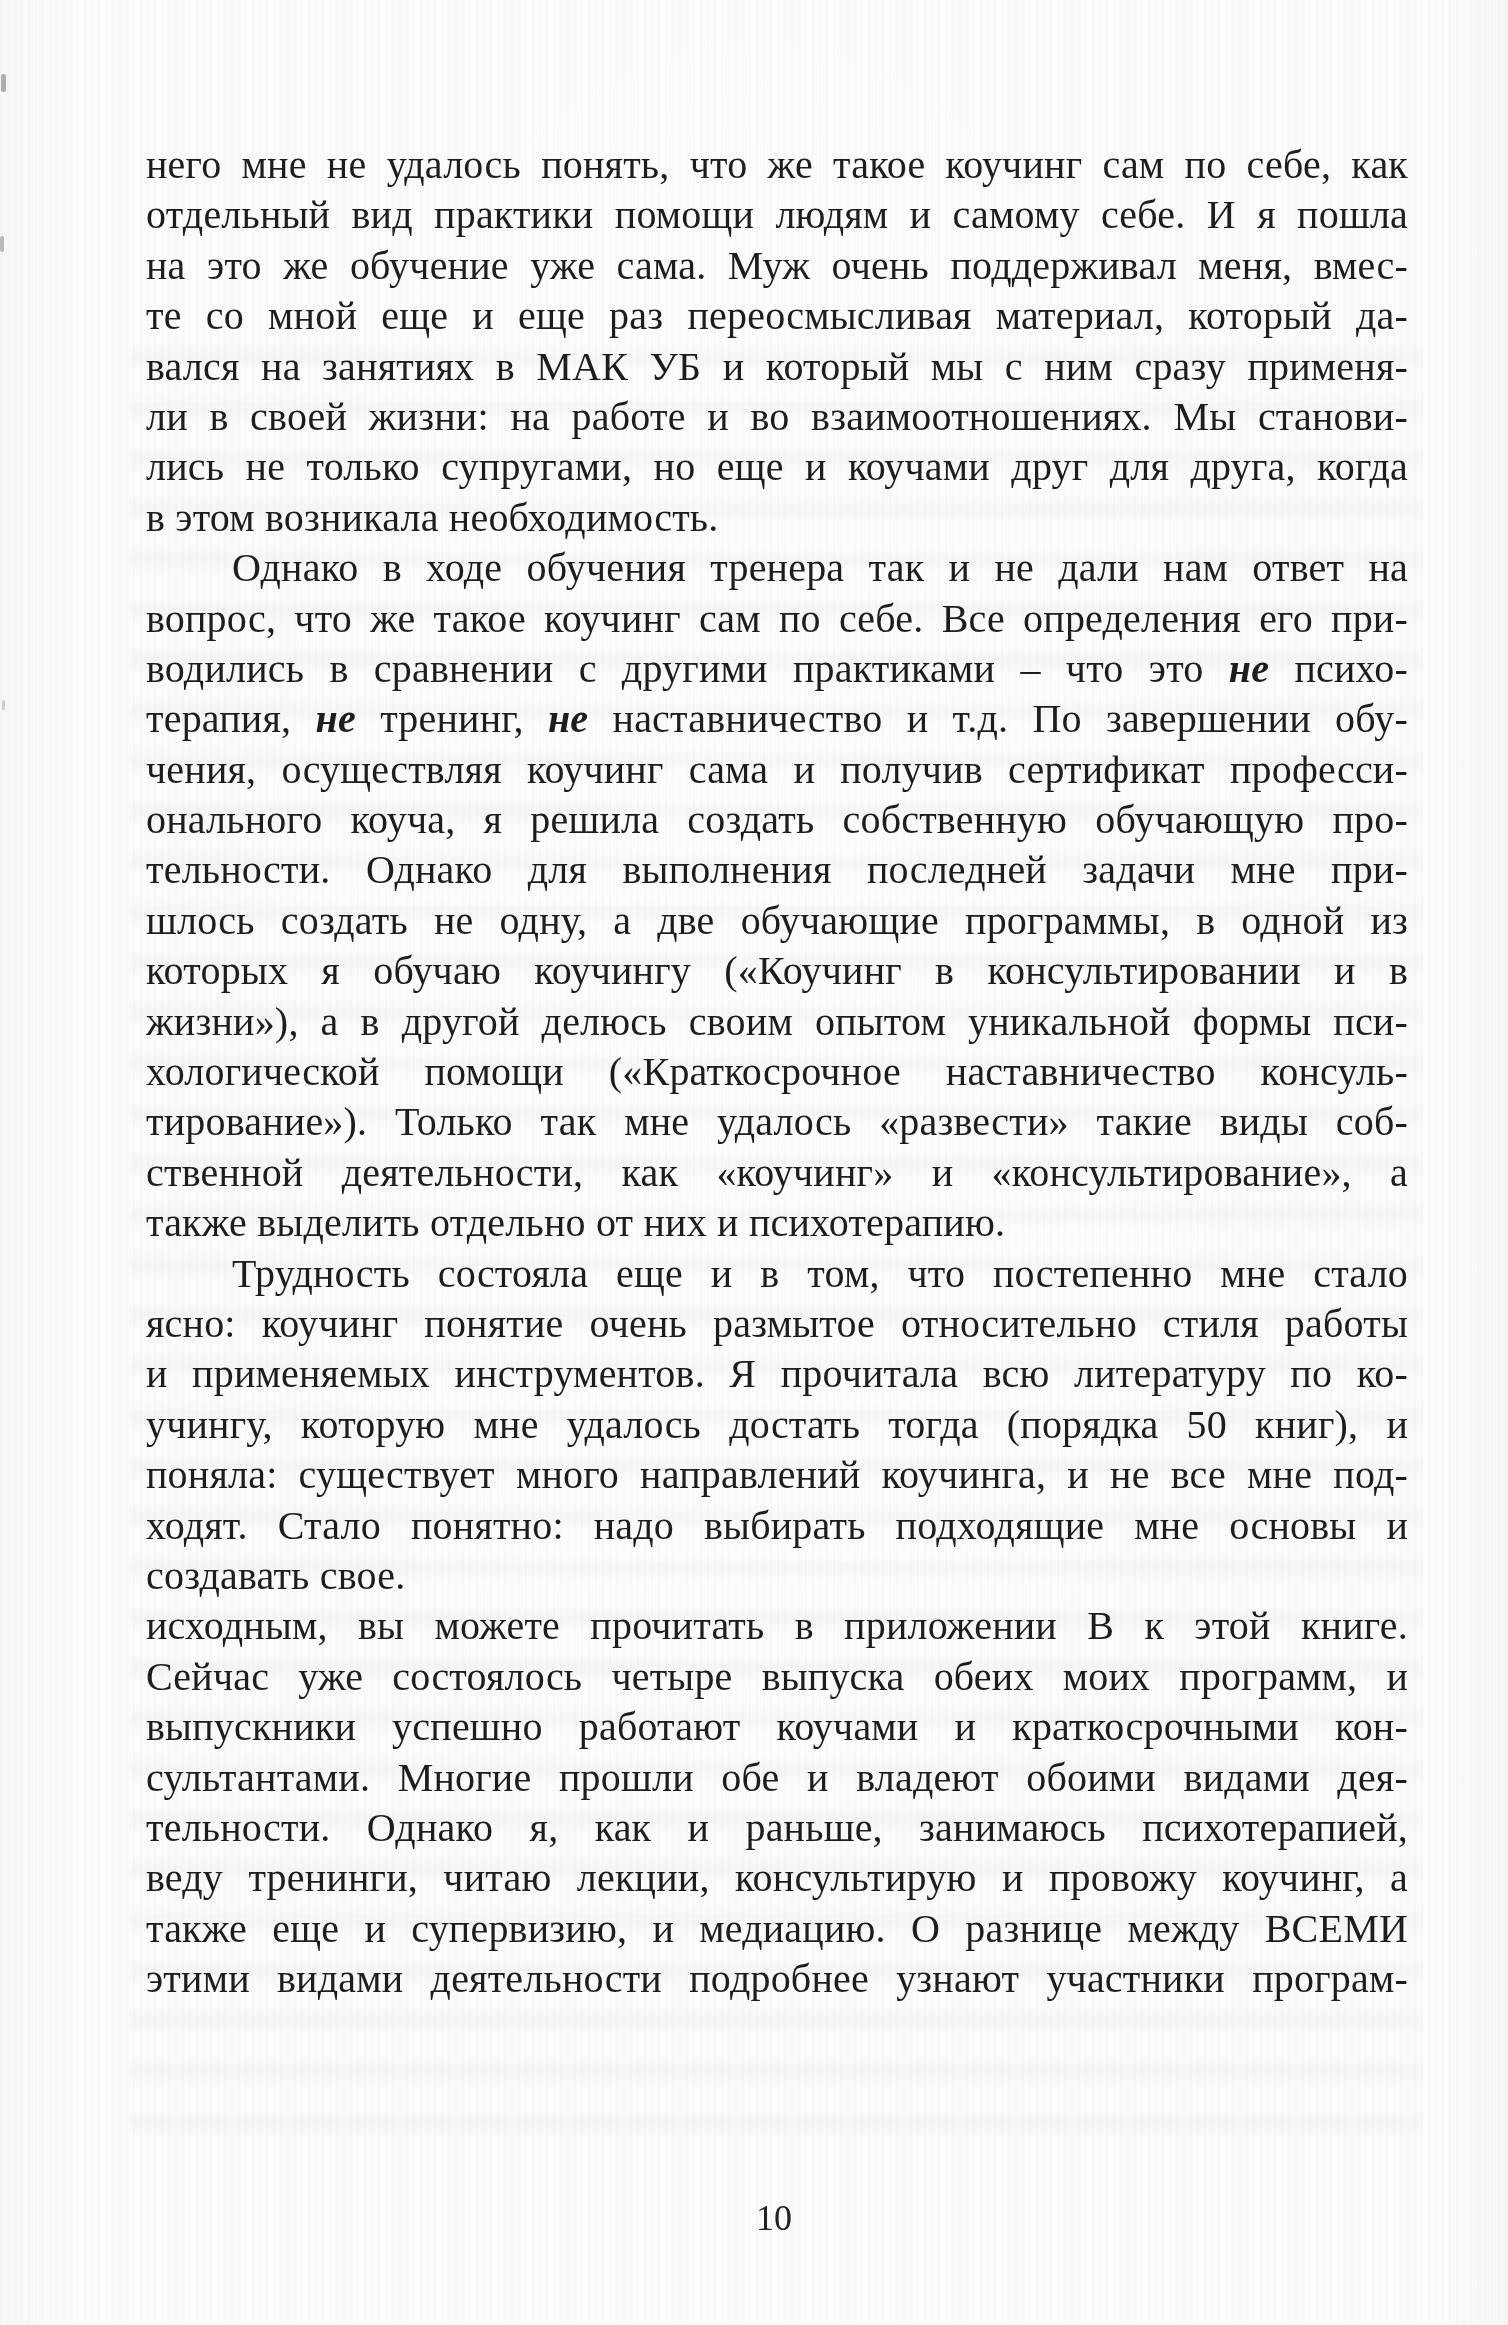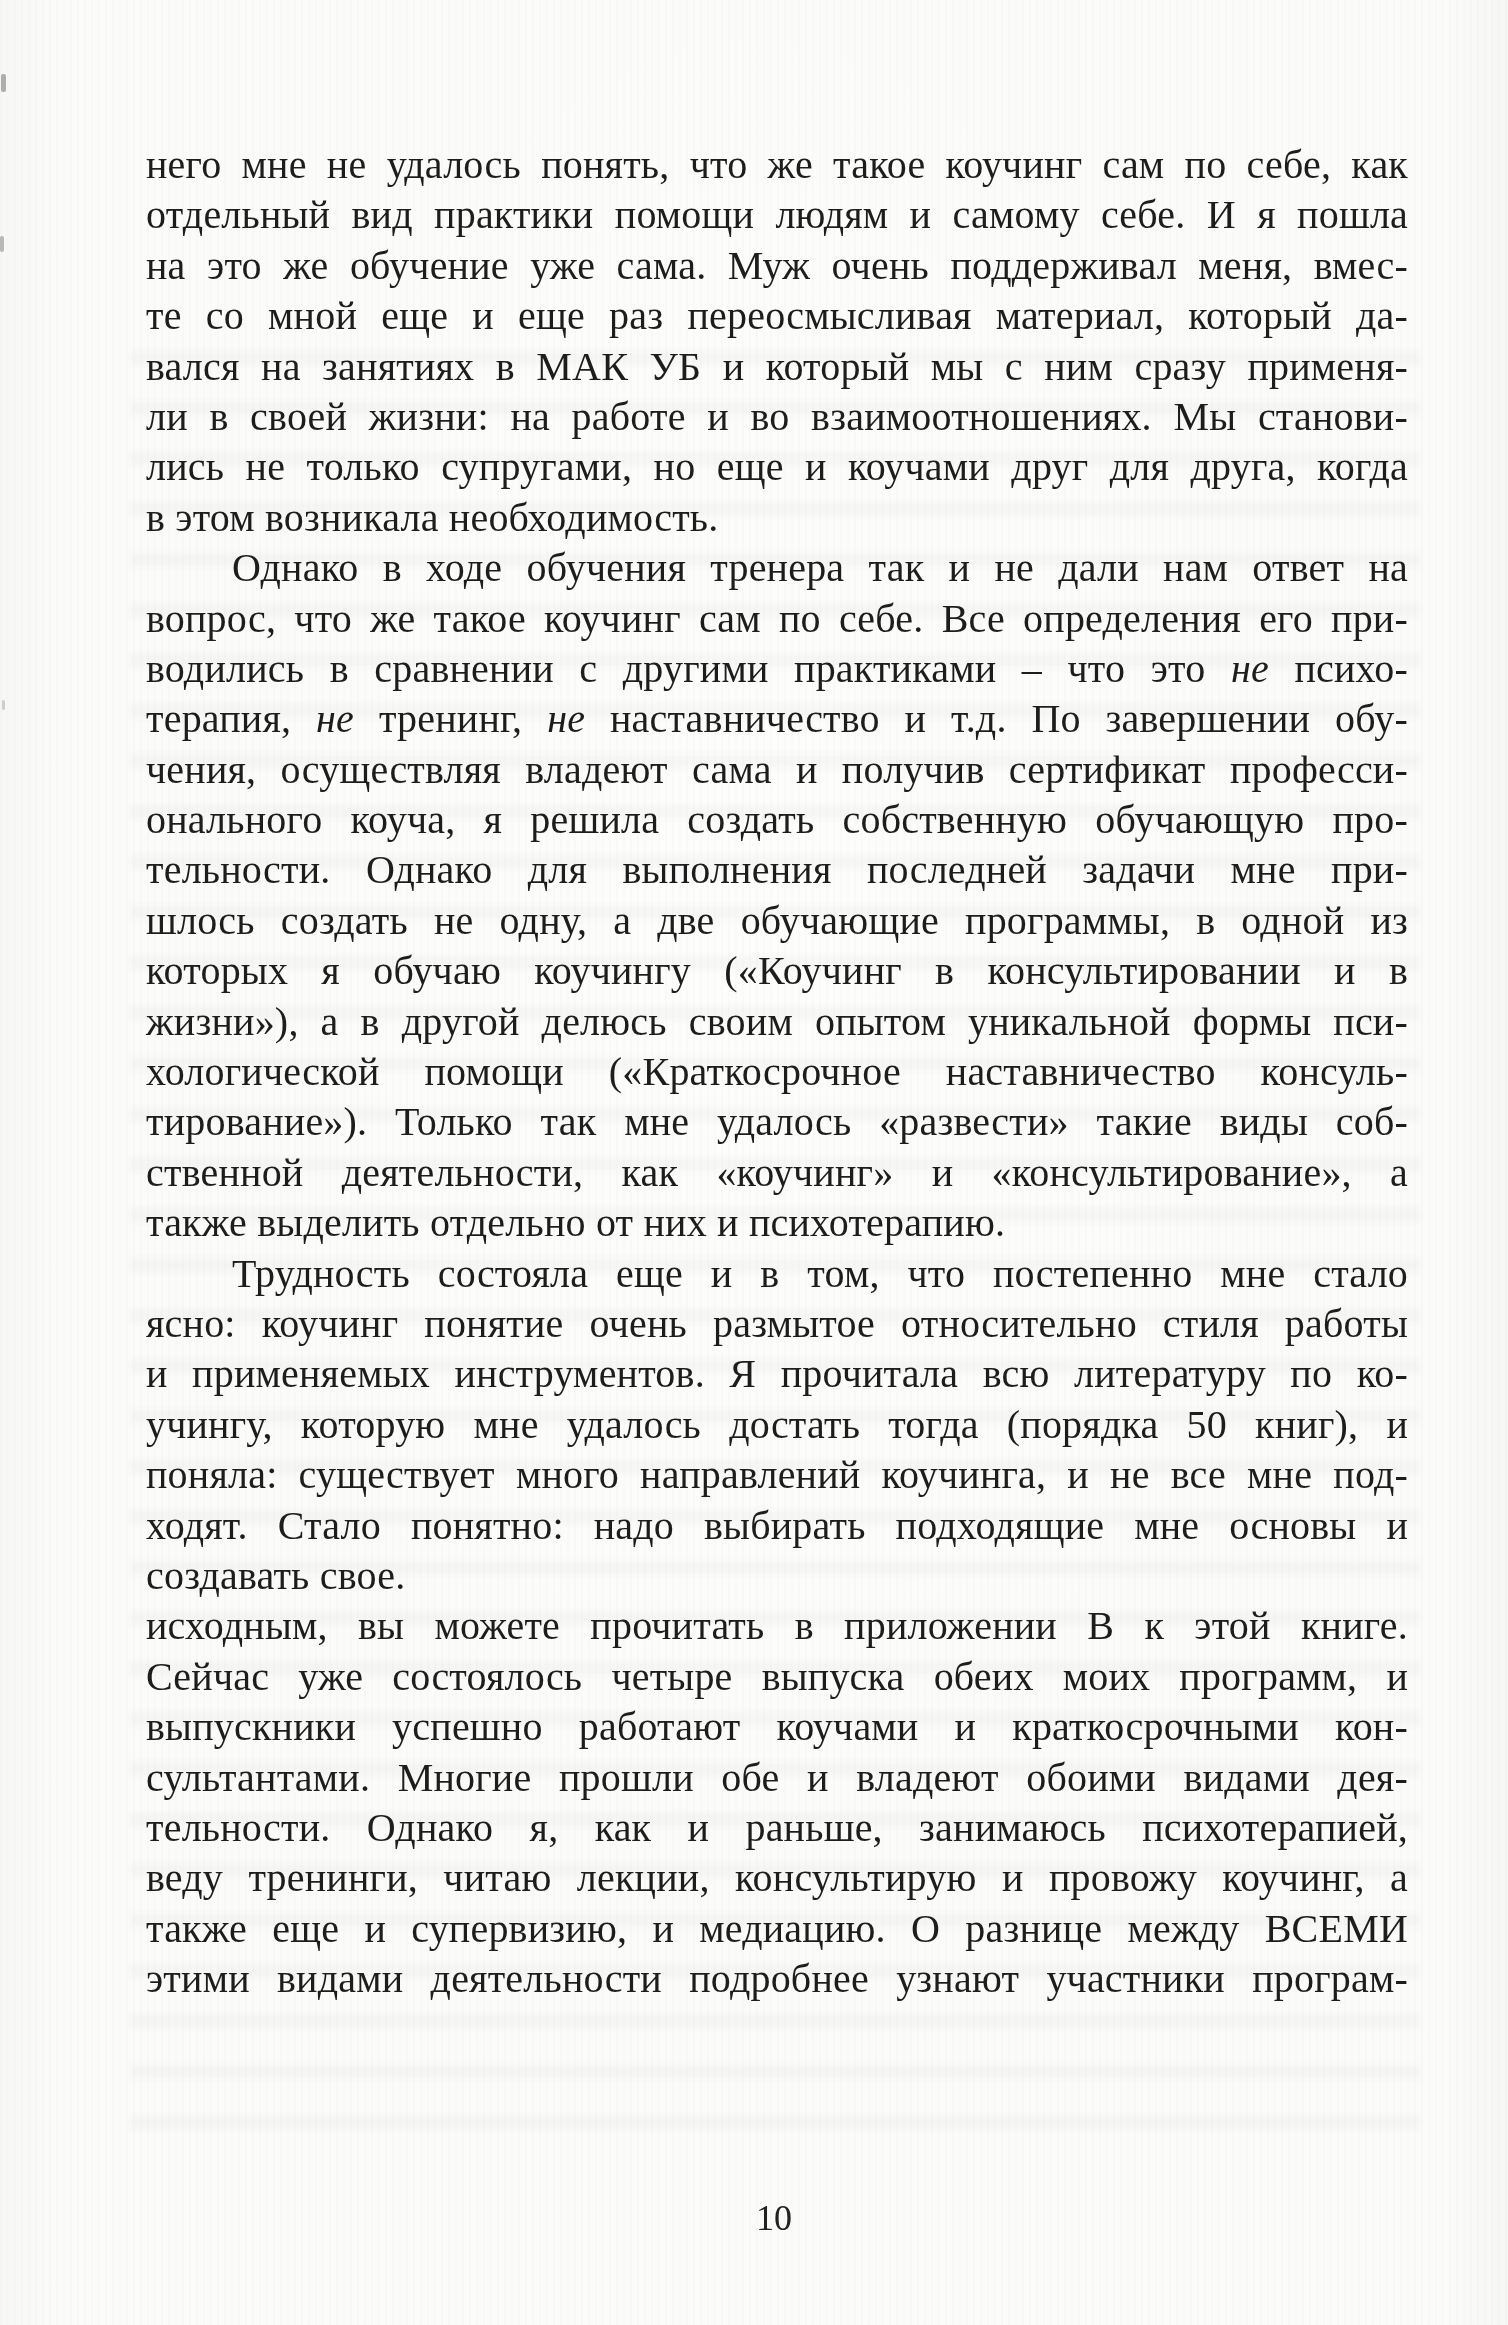--- a/index.html
+++ b/index.html
@@ -70,21 +70,21 @@
     text-align-last: justify;
     letter-spacing: 0.2px;
   }
   .line span { white-space: normal; }
   .line.end {
     text-align-last: left;    
   }
   .line.indent {
     text-indent: 86px;        
   }
-  .it { font-style: italic; }
+  .it { font-style: italic; font-weight: bold; }
 
   .page-number {
     position: absolute;
     left: 0;
     top: 2196px;
     width: 1548px;            
     text-align: center;
     font-size: 36px;
     line-height: 44px;
     color: #222;
@@ -105,21 +105,21 @@
     <div class="line"><span>на это же обучение уже сама. Муж очень поддерживал меня, вмес-</span></div>
     <div class="line"><span>те со мной еще и еще раз переосмысливая материал, который да-</span></div>
     <div class="line"><span>вался на занятиях в МАК УБ и который мы с ним сразу применя-</span></div>
     <div class="line"><span>ли в своей жизни: на работе и во взаимоотношениях. Мы станови-</span></div>
     <div class="line"><span>лись не только супругами, но еще и коучами друг для друга, когда</span></div>
     <div class="line end"><span>в этом возникала необходимость.</span></div>
     <div class="line indent"><span>Однако в ходе обучения тренера так и не дали нам ответ на</span></div>
     <div class="line"><span>вопрос, что же такое коучинг сам по себе. Все определения его при-</span></div>
     <div class="line"><span>водились в сравнении с другими практиками – что это </span><span class="it">не</span><span> психо-</span></div>
     <div class="line"><span>терапия, </span><span class="it">не</span><span> тренинг, </span><span class="it">не</span><span> наставничество и т.д. По завершении обу-</span></div>
-    <div class="line"><span>чения, осуществляя владеют сама и получив сертификат професси-</span></div>
+    <div class="line"><span>чения, осуществляя коучинг сама и получив сертификат професси-</span></div>
     <div class="line"><span>онального коуча, я решила создать собственную обучающую про-</span></div>
     <div class="line"><span>тельности. Однако для выполнения последней задачи мне при-</span></div>
     <div class="line"><span>шлось создать не одну, а две обучающие программы, в одной из</span></div>
     <div class="line"><span>которых я обучаю коучингу («Коучинг в консультировании и в</span></div>
     <div class="line"><span>жизни»), а в другой делюсь своим опытом уникальной формы пси-</span></div>
     <div class="line"><span>хологической помощи («Краткосрочное наставничество консуль-</span></div>
     <div class="line"><span>тирование»). Только так мне удалось «развести» такие виды соб-</span></div>
     <div class="line"><span>ственной деятельности, как «коучинг» и «консультирование», а</span></div>
     <div class="line end"><span>также выделить отдельно от них и психотерапию.</span></div>
     <div class="line indent"><span>Трудность состояла еще и в том, что постепенно мне стало</span></div>

